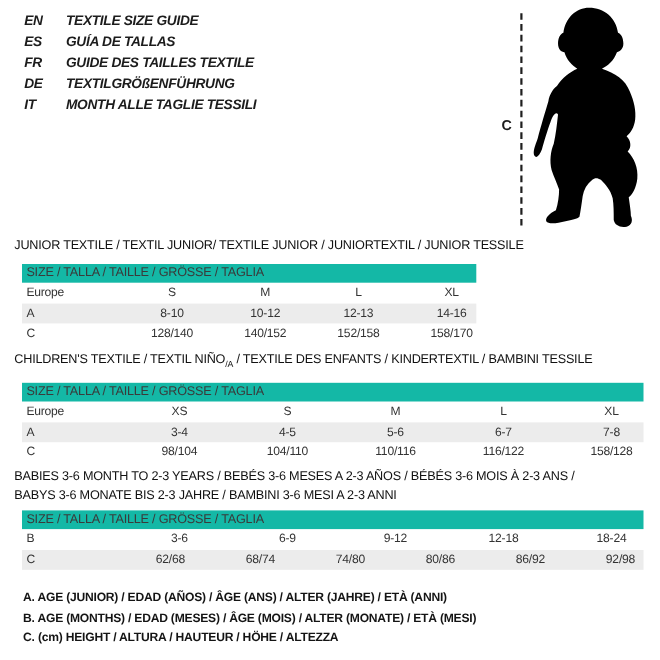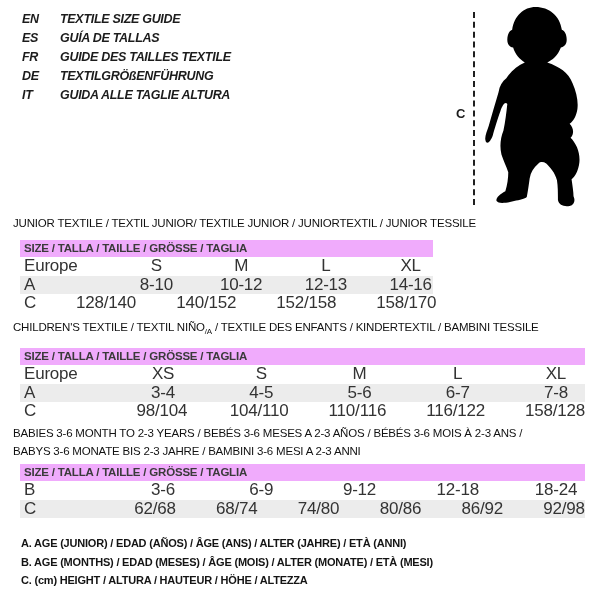--- a/index.html
+++ b/index.html
@@ -25,24 +25,24 @@
   .title-3a { top:427px; }
   .title-3b { top:445px; }
   .sub { font-size:8px; vertical-align:sub; }
 
   
   .tbl { position:absolute; left:20px; }
   .t1 { top:240px; width:413px; }
   .t2 { top:348px; width:565px; }
   .t3 { top:464px; width:565px; }
   .tbl-head {
-    background:#f0abfc; color:#3a3a3a; font-weight:bold; font-size:11.5px;
+    background:#14b8a6; color:#3a3a3a; font-weight:normal; font-size:11.5px;
     height:17px; line-height:17px; padding-left:4px; letter-spacing:-0.2px;
   }
-  .row { display:flex; height:18.5px; line-height:18.5px; font-size:17px; color:#333333; letter-spacing:-0.2px;gap:40px; }
+  .row { display:flex; height:18.5px; line-height:18.5px; font-size:11px; color:#333333; letter-spacing:-0.2px;gap:40px; }
   .row.alt { background:#ececec; }
   .row .lbl { width:70px; padding-left:4px; text-align:left; }
   .row .cell { flex:1; text-align:center; }
 
   
   .legend { position:absolute; left:21px; top:534px; }
   .legend-line { height:18.5px; display:flex; align-items:center; font-weight:bold; font-size:11px; letter-spacing:-0.2px; color:#141414; white-space:nowrap; }
 </style>
 </head>
 <body>
@@ -61,21 +61,21 @@
     <div class="lang-row">
       <span class="lang-code">FR</span>
       <span class="lang-label">GUIDE DES TAILLES TEXTILE</span>
     </div>
     <div class="lang-row">
       <span class="lang-code">DE</span>
       <span class="lang-label">TEXTILGRÖßENFÜHRUNG</span>
     </div>
     <div class="lang-row">
       <span class="lang-code">IT</span>
-      <span class="lang-label">GUIDA ALLE TAGLIE ALTURA</span>
+      <span class="lang-label">MONTH ALLE TAGLIE TESSILI</span>
     </div>
   </div>
 
   <span class="height-label">C</span>
   <div class="height-line"></div>
   <svg class="silhouette" width="112" height="208" viewBox="0 0 115 210" preserveAspectRatio="none" aria-hidden="true">
     <path fill="#000000" d="
       M56,5
       C70,5 81,14 83,28
       C86,29 88,33 88,38

